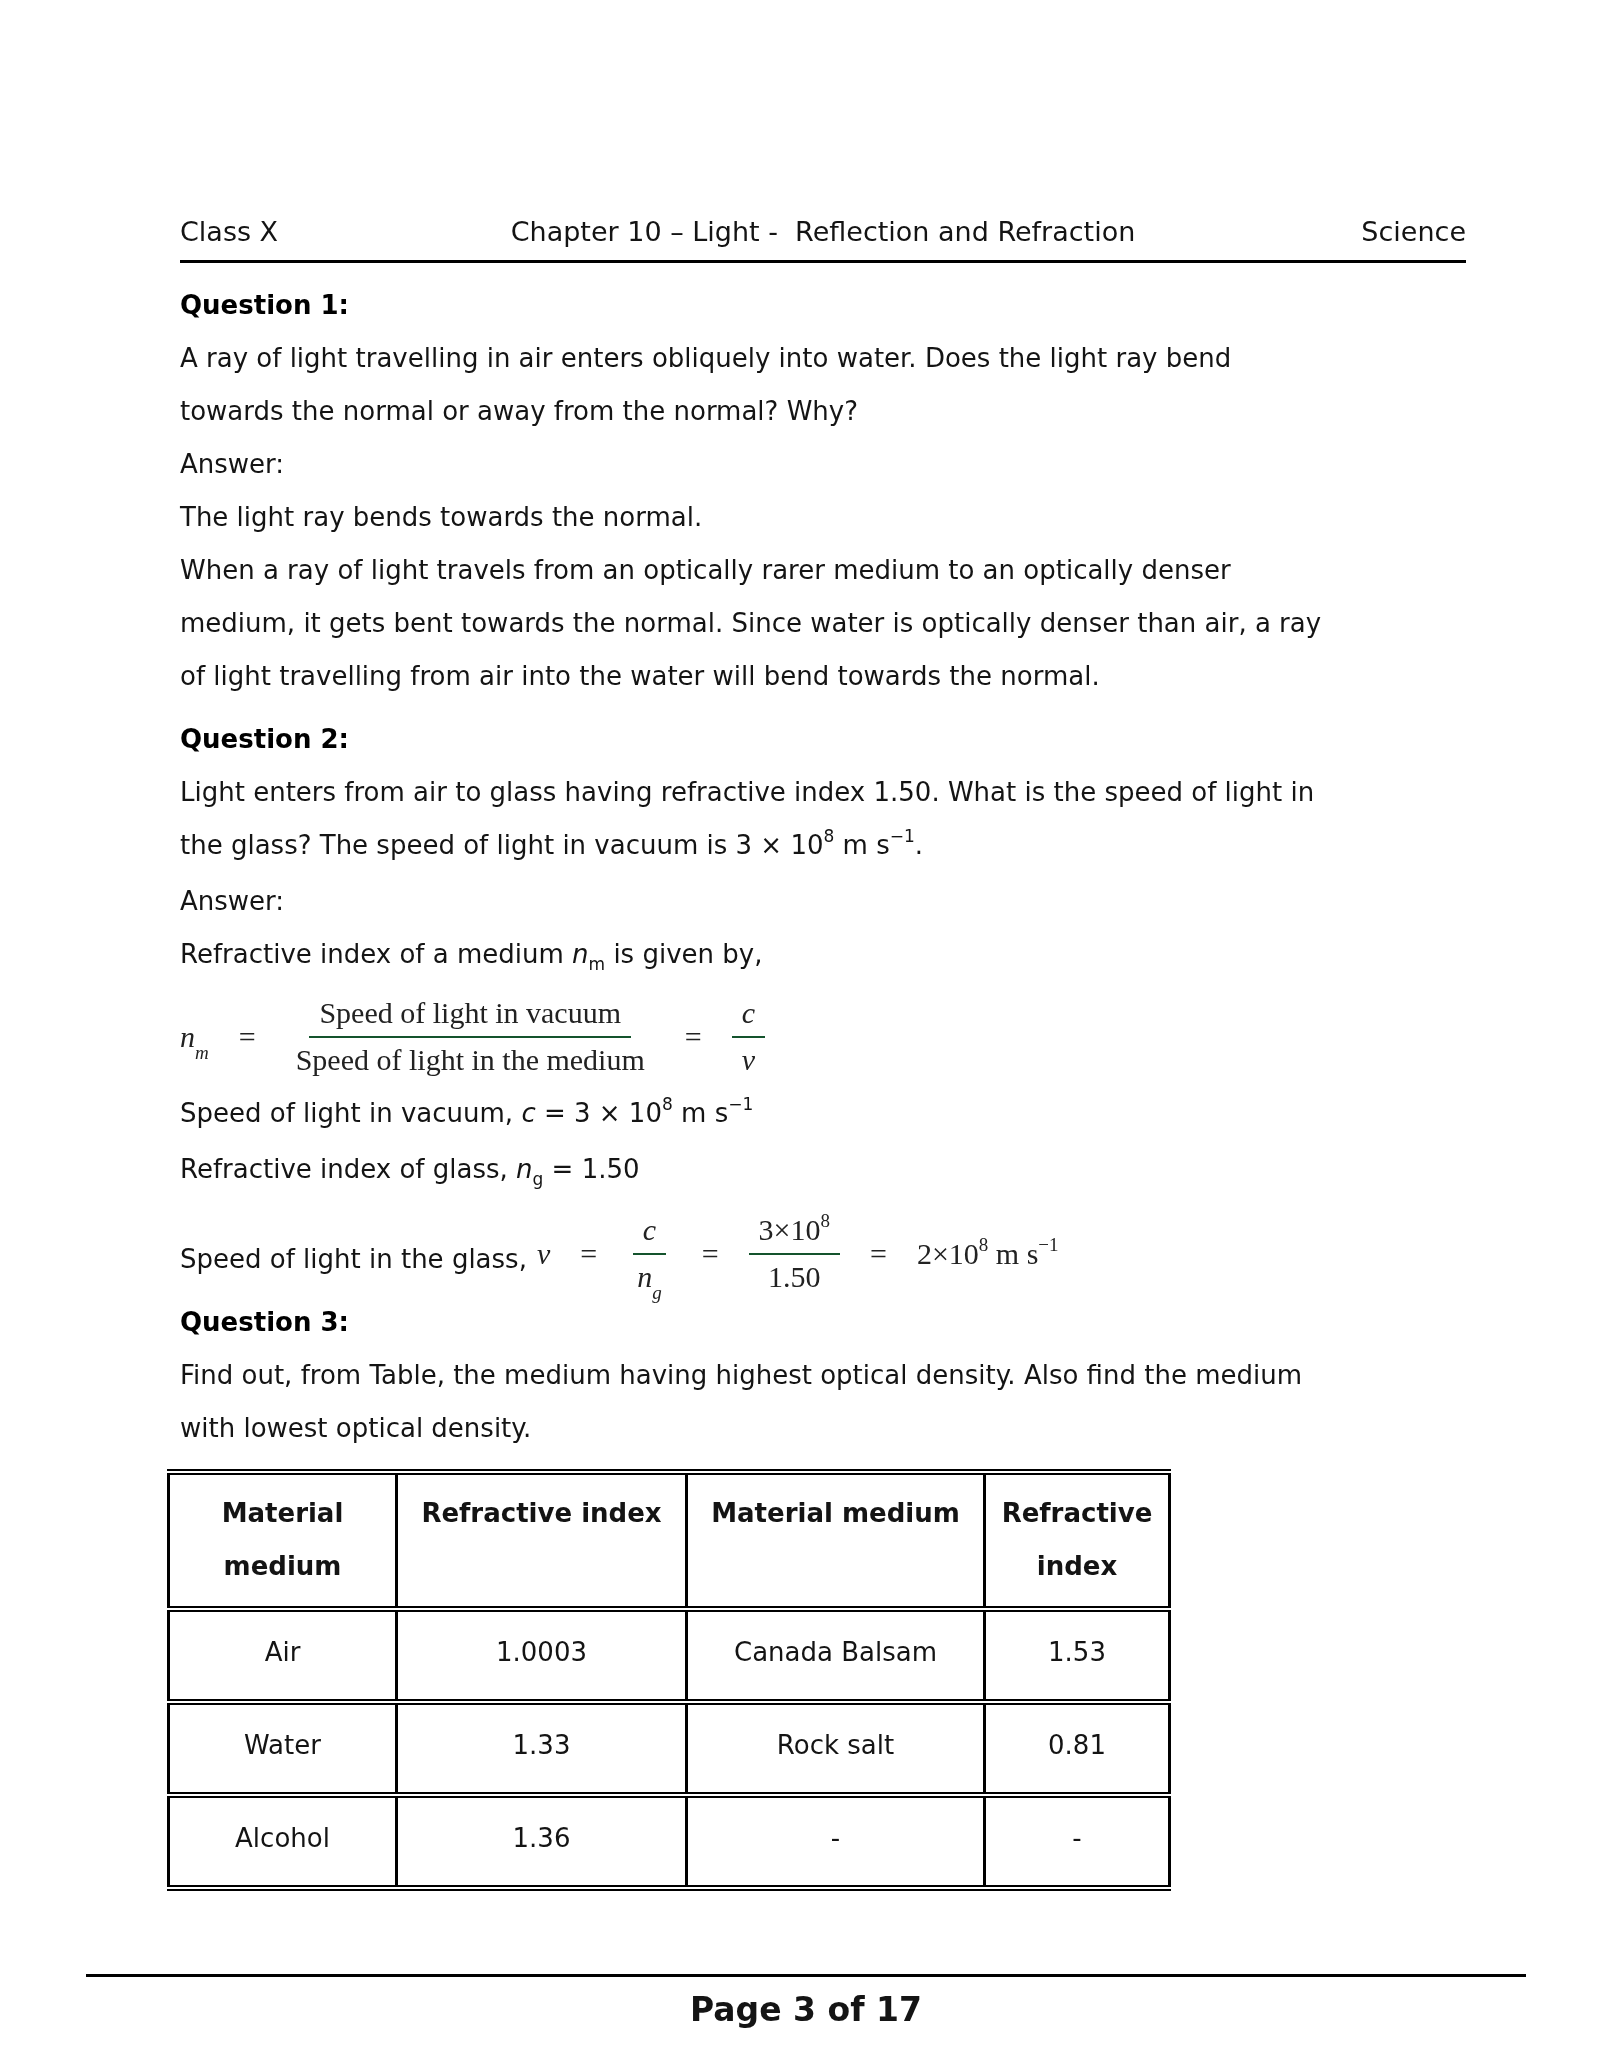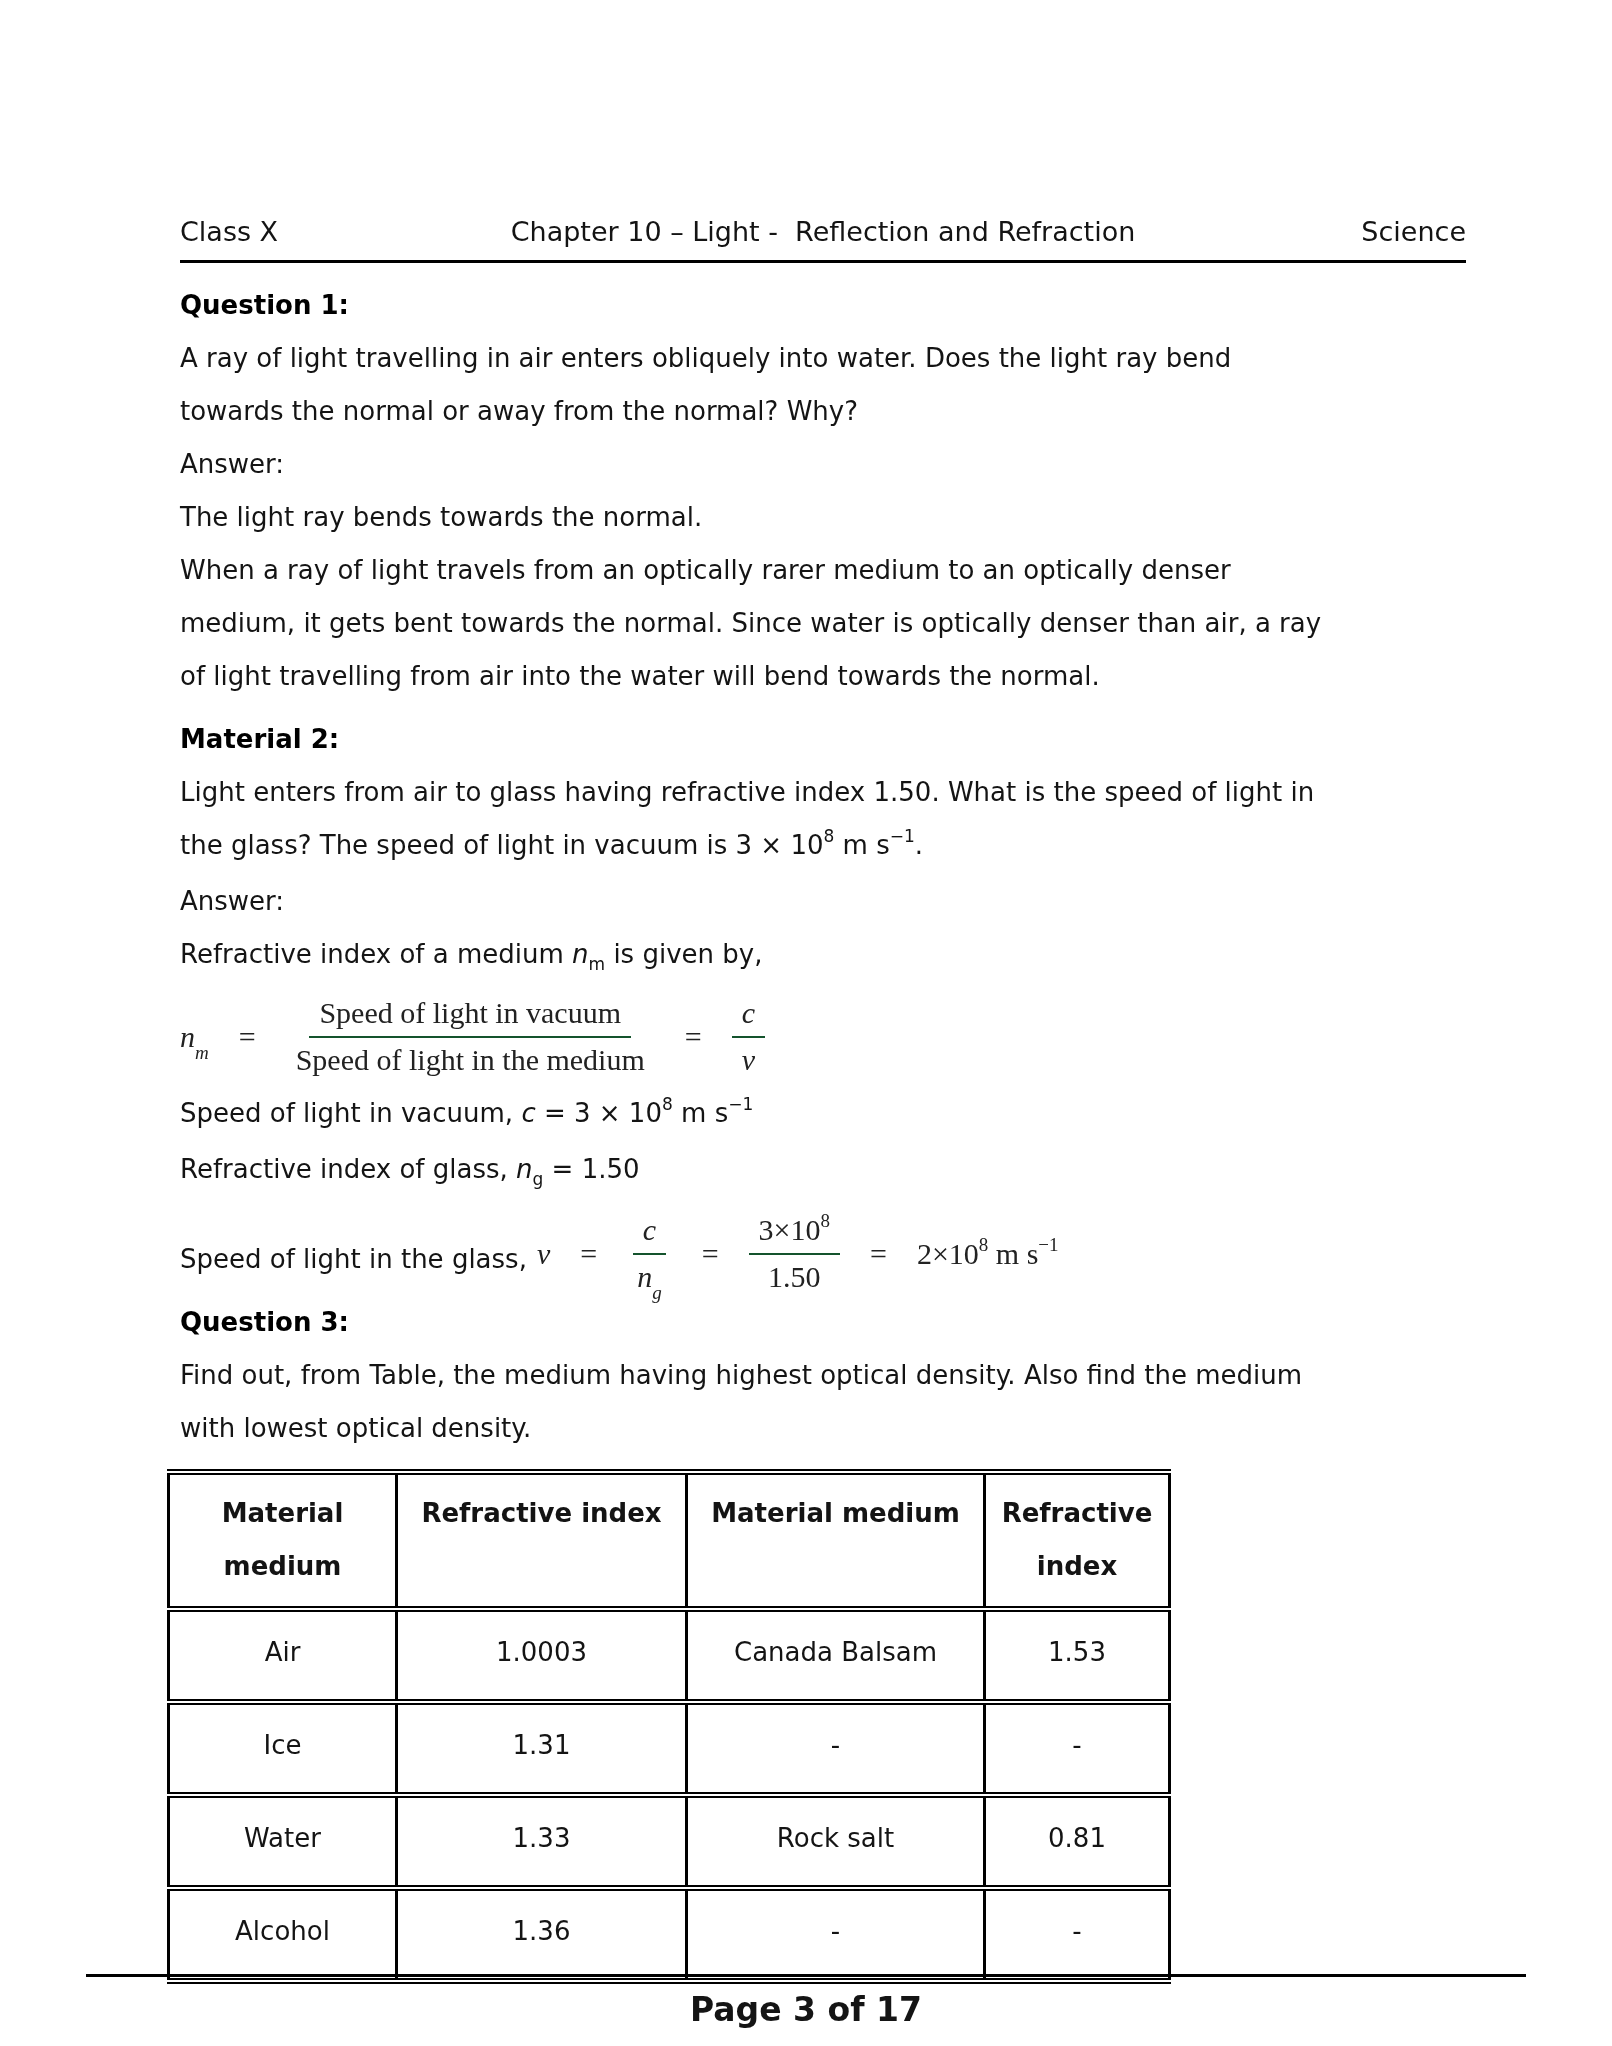--- a/index.html
+++ b/index.html
@@ -124,21 +124,21 @@
 
     <p class="line qhead first-block">Question 1:</p>
     <p class="line">A ray of light travelling in air enters obliquely into water. Does the light ray bend</p>
     <p class="line">towards the normal or away from the normal? Why?</p>
     <p class="line">Answer:</p>
     <p class="line">The light ray bends towards the normal.</p>
     <p class="line">When a ray of light travels from an optically rarer medium to an optically denser</p>
     <p class="line">medium, it gets bent towards the normal. Since water is optically denser than air, a ray</p>
     <p class="line">of light travelling from air into the water will bend towards the normal.</p>
 
-    <p class="line qhead">Material 2:</p>
+    <p class="line qhead">Question 2:</p>
     <p class="line">Light enters from air to glass having refractive index 1.50. What is the speed of light in</p>
     <p class="line"><span>the glass? The speed of light in vacuum is 3 × 10</span><span class="sup">8</span><span> m s</span><span class="sup">−1</span><span>.</span></p>
     <p class="line">Answer:</p>
     <p class="line"><span>Refractive index of a medium </span><span class="ivar">n</span><span class="sub">m</span><span> is given by,</span></p>
 
     <div class="f1-block">
       <span class="formula">
         <span><span class="fvar">n</span><span class="fsub">m</span></span>
         <span class="feq">=</span>
         <span class="frac">
@@ -194,26 +194,20 @@
         <th>Material medium</th>
         <th>Refractive index</th>
       </tr>
       <tr>
         <td>Air</td>
         <td>1.0003</td>
         <td>Canada Balsam</td>
         <td>1.53</td>
       </tr>
       <tr>
-        <td>Ice</td>
-        <td>1.31</td>
-        <td>-</td>
-        <td>-</td>
-      </tr>
-      <tr>
         <td>Water</td>
         <td>1.33</td>
         <td>Rock salt</td>
         <td>0.81</td>
       </tr>
       <tr>
         <td>Alcohol</td>
         <td>1.36</td>
         <td>-</td>
         <td>-</td>

